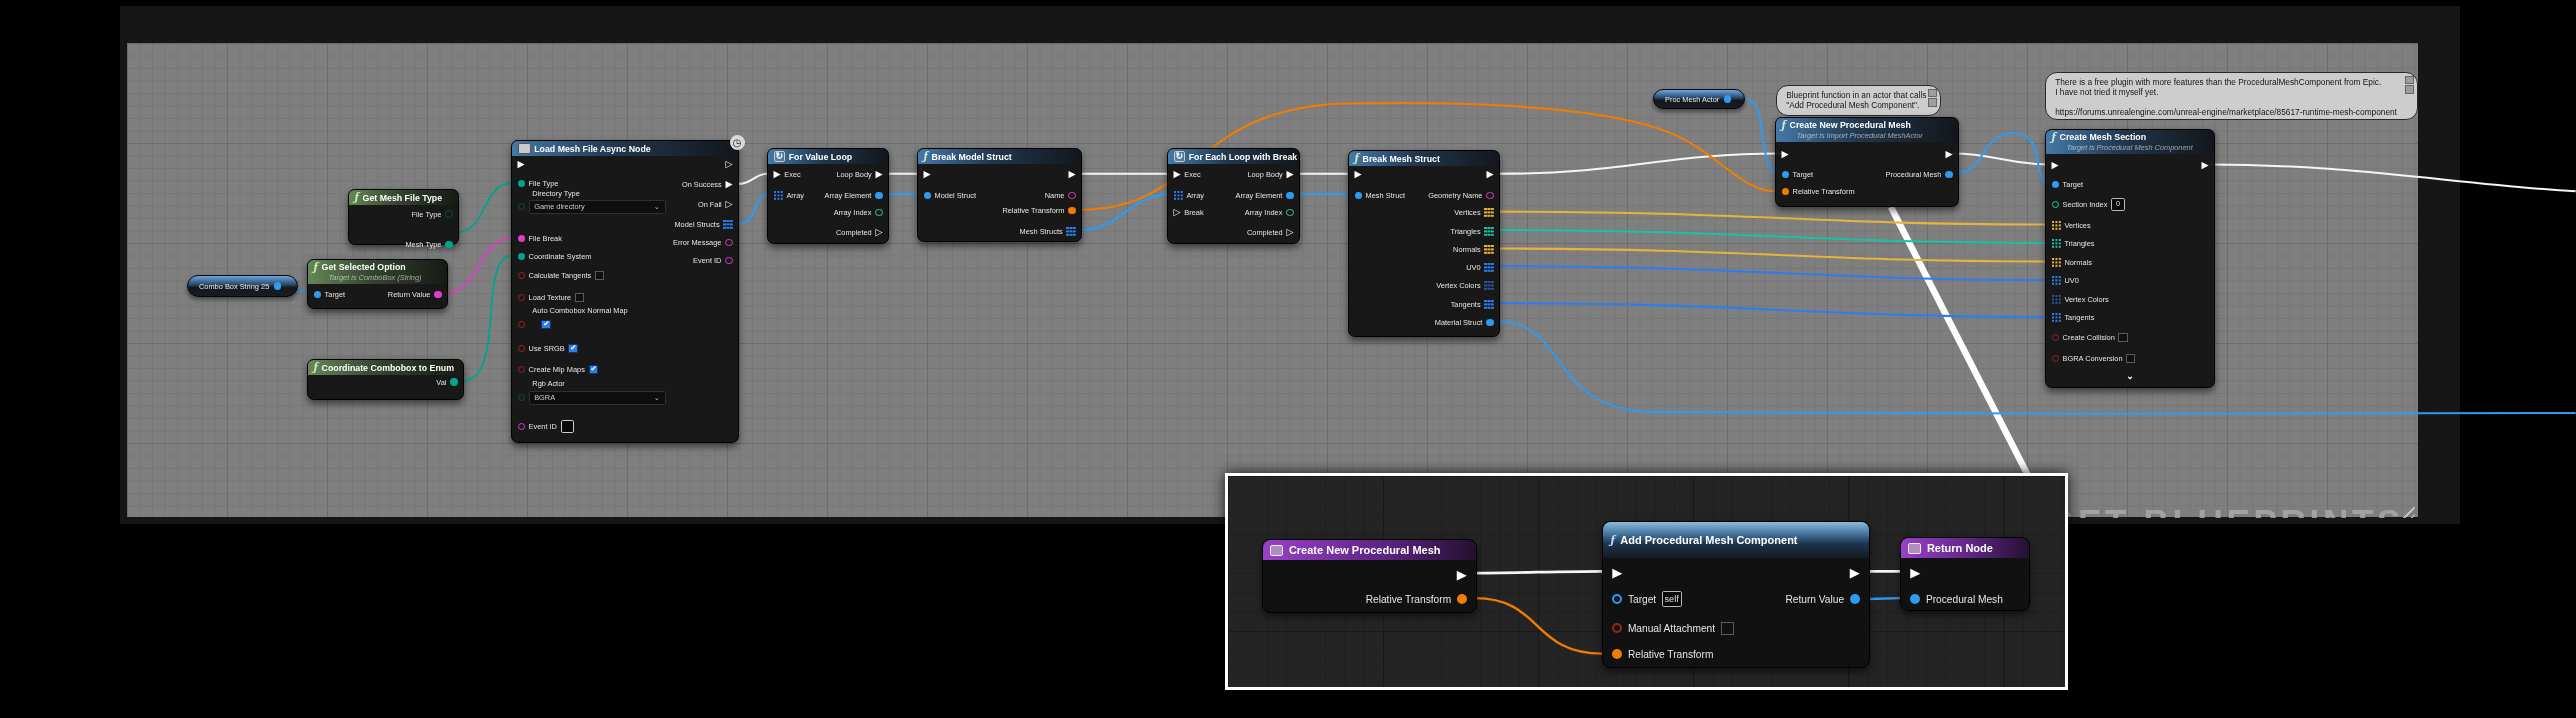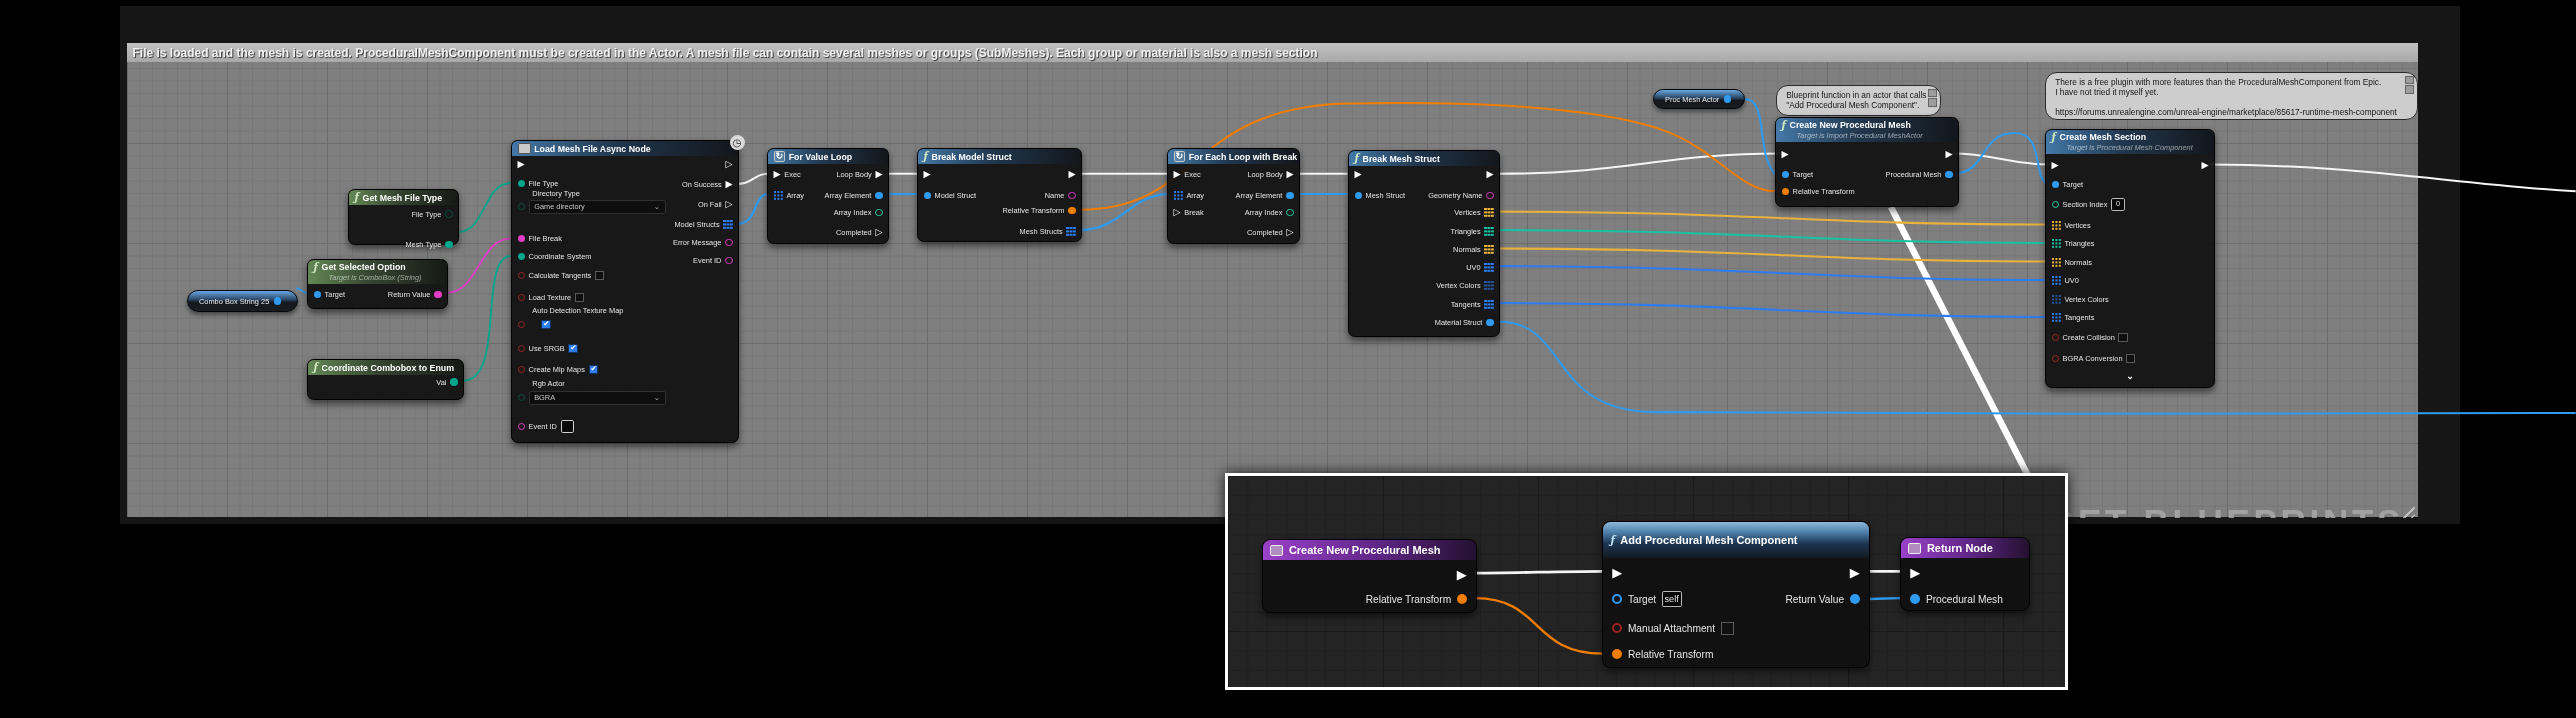--- a/index.html
+++ b/index.html
@@ -93,23 +93,20 @@
   .ihdr{height:20.3px;display:flex;align-items:center;gap:5.5px;padding:0 7.4px;
     border-radius:7.4px 7.4px 0 0;font-size:11px;font-weight:bold;color:#fff;white-space:nowrap;}
   .chev{position:absolute;left:0;right:0;text-align:center;color:#fff;font-weight:bold;font-size:9.2px;height:11px;line-height:9.2px;}
 </style>
 </head>
 <body>
 
 <div id="canvas">
   <div id="viewport"></div>
   <div id="comment-region"></div>
-  <div id="comment-title">
-      <span>File is loaded and the mesh is created. ProceduralMeshComponent must be created in the Actor. A mesh file can contain several meshes or groups (SubMeshes). Each group or material  is also a mesh section</span>
-    </div>
   <div id="watermark-clip"><span>GET BLUEPRINTS</span></div>
   <div id="resize-handle"></div>
 
   <svg class="wires" width="2576" height="718" viewBox="0 0 2787 777">
     <g fill="none">
       <path d="M2046,224 L2194,514" stroke="#ffffff" stroke-width="7"></path>
       <path d="M798,199 C814,199 816,188 830,188" stroke="#f5f5f5" stroke-width="2.2"></path>
       <path d="M960,188 C974,188 978,188 992,188" stroke="#f5f5f5" stroke-width="2.2"></path>
       <path d="M1168,188 C1208,188 1223,188 1263,188" stroke="#f5f5f5" stroke-width="2.2"></path>
       <path d="M1405,188 C1428,188 1434,188 1458,188" stroke="#f5f5f5" stroke-width="2.2"></path>
@@ -162,21 +159,21 @@
     <div class="row l" style="top:28px">
         <span class="cp" style="--c:#2f9bf0"></span>
         <span>Target</span>
       </div>
     <div class="row r" style="top:28px">
         <span class="cp" style="--c:#e23cc8"></span>
         <span>Return Value</span>
       </div>
   </div>
 
-  <div class="pill" style="left:187px;top:290px;width:111px">
+  <div class="pill" style="left:187px;top:275px;width:111px">
     <span>Combo Box String 25</span>
     <span class="cp" style="--c:#2f9bf0"></span>
   </div>
 
   <div class="node" style="left:307px;top:359px;width:155px;height:39px">
     <div class="hdr hg">
         <span class="fico">ƒ</span>
         <span>Coordinate Combobox to Enum</span>
       </div>
     <div class="row r" style="top:15.7px">
@@ -217,21 +214,21 @@
     <div class="row l" style="top:128px">
         <span class="cp h" style="--c:#9c2323"></span>
         <span>Calculate Tangents</span>
         <span class="cb"></span>
       </div>
     <div class="row l" style="top:150px">
         <span class="cp h" style="--c:#9c2323"></span>
         <span>Load Texture</span>
         <span class="cb"></span>
       </div>
-    <div class="sublab" style="top:165px">Auto Detection Texture Map</div>
+    <div class="sublab" style="top:165px">Auto Combobox Normal Map</div>
     <div class="row l" style="top:177px">
         <span class="cp h" style="--c:#9c2323"></span>
         <span style="width:9.2px"></span>
         <span class="cb on"></span>
       </div>
     <div class="row l" style="top:201px">
         <span class="cp h" style="--c:#9c2323"></span>
         <span>Use SRGB</span>
         <span class="cb on"></span>
       </div>

